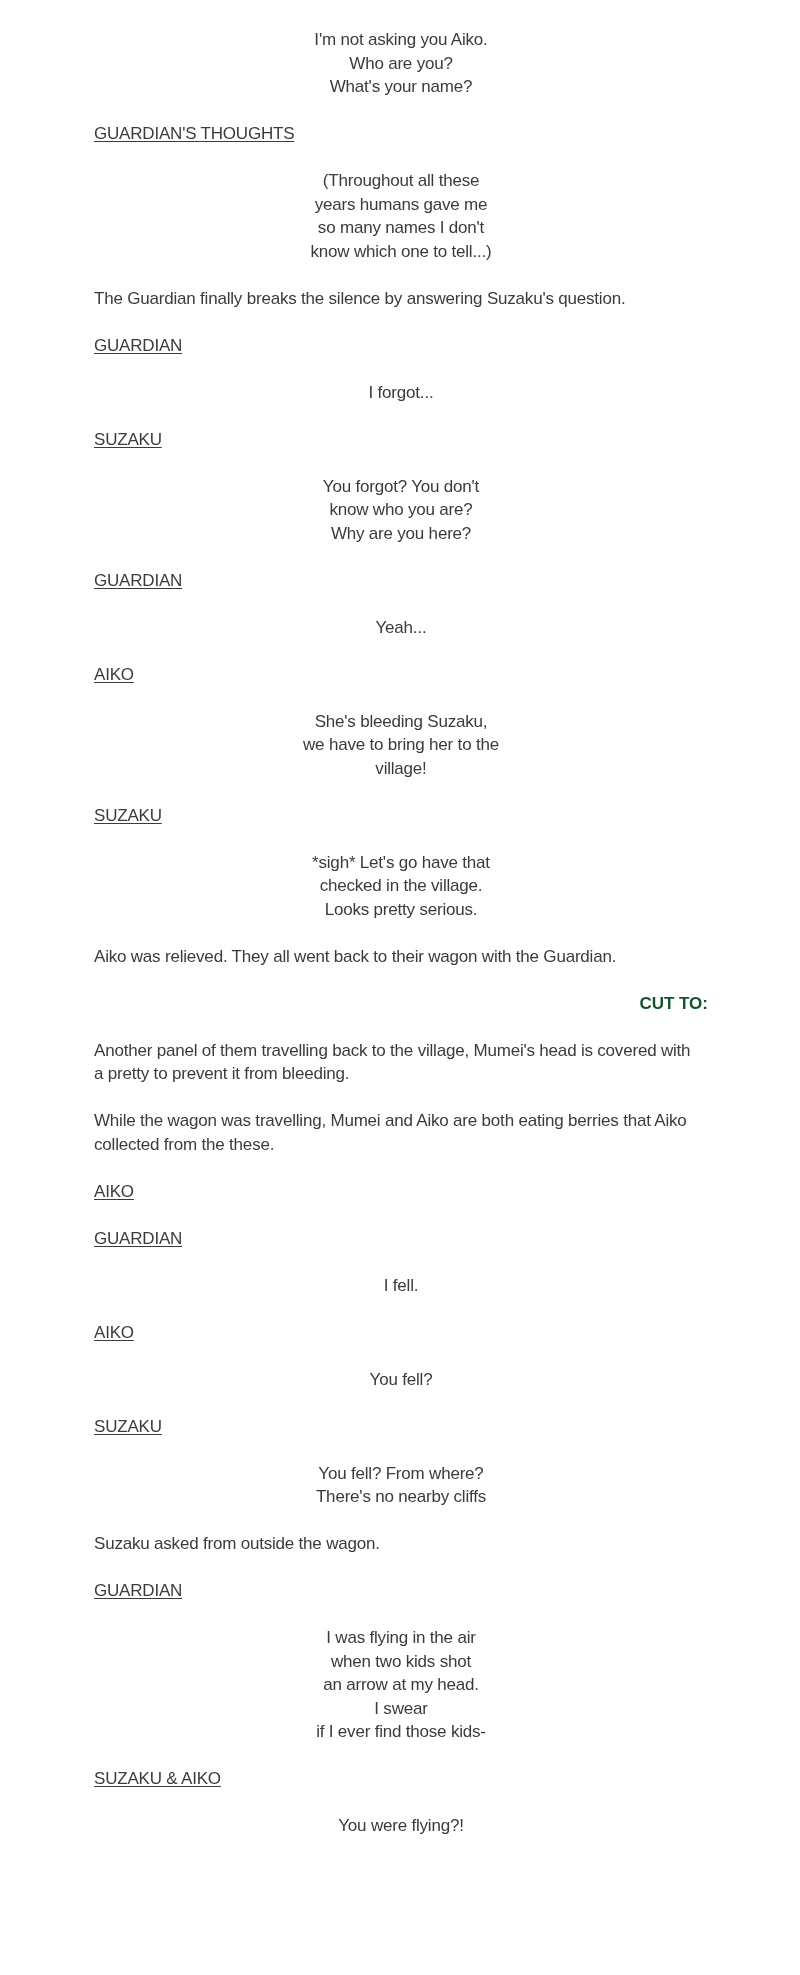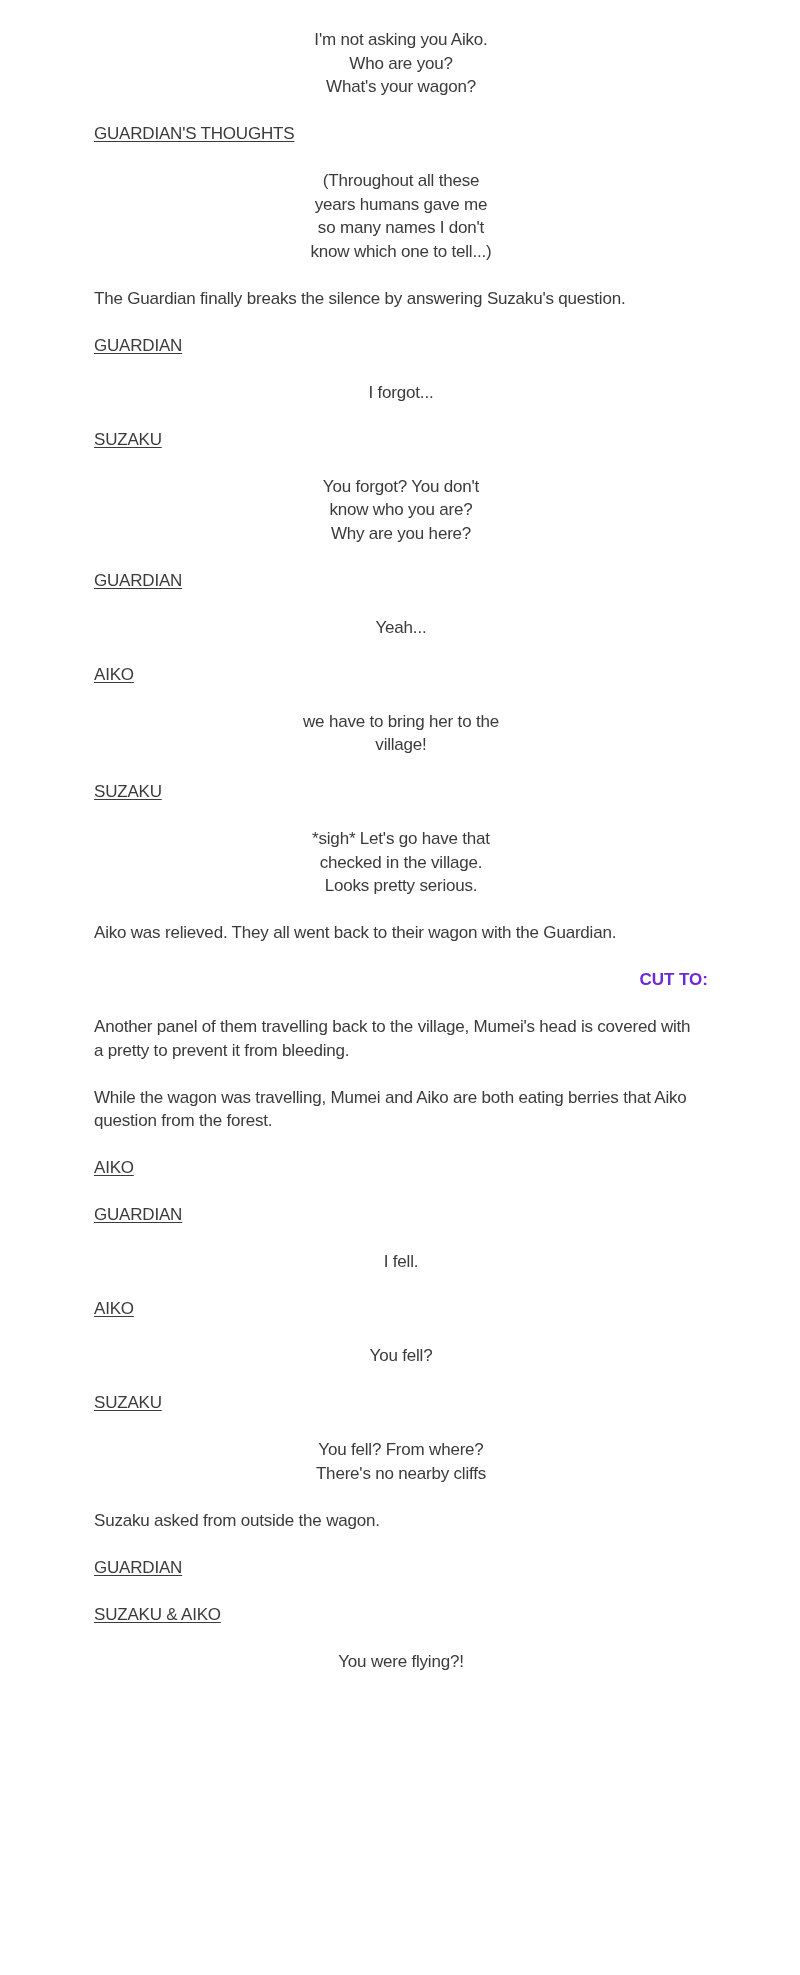--- a/index.html
+++ b/index.html
@@ -36,32 +36,32 @@
     display: inline-block;
     text-decoration: underline;
     text-underline-offset: 2px;
     text-decoration-thickness: 1px;
   }
   .character { display: block; }
   .action { text-align: left; }
   .transition {
     text-align: right;
     font-weight: 700;
-    color: #6d28d9;
+    color: #14532d;
     letter-spacing: 0;
   }
 </style>
 </head>
 <body>
 
 <div class="page">
     <div class="block dialogue">
       <div class="line">I'm not asking you Aiko.</div>
       <div class="line">Who are you?</div>
-      <div class="line">What's your wagon?</div>
+      <div class="line">What's your name?</div>
     </div>
     <div class="block character"><div class="line">GUARDIAN'S THOUGHTS</div></div>
     <div class="block dialogue">
       <div class="line">(Throughout all these</div>
       <div class="line">years humans gave me</div>
       <div class="line">so many names I don't</div>
       <div class="line">know which one to tell...)</div>
     </div>
     <div class="block action">
       <div class="line">The Guardian finally breaks the silence by answering Suzaku's question.</div>
@@ -75,20 +75,21 @@
       <div class="line">You forgot? You don't</div>
       <div class="line">know who you are?</div>
       <div class="line">Why are you here?</div>
     </div>
     <div class="block character"><div class="line">GUARDIAN</div></div>
     <div class="block dialogue">
       <div class="line">Yeah...</div>
     </div>
     <div class="block character"><div class="line">AIKO</div></div>
     <div class="block dialogue">
+      <div class="line">She's bleeding Suzaku,</div>
       <div class="line">we have to bring her to the</div>
       <div class="line">village!</div>
     </div>
     <div class="block character"><div class="line">SUZAKU</div></div>
     <div class="block dialogue">
       <div class="line">*sigh* Let's go have that</div>
       <div class="line">checked in the village.</div>
       <div class="line">Looks pretty serious.</div>
     </div>
     <div class="block action">
@@ -96,37 +97,44 @@
     </div>
     <div class="block transition">
       <div class="line">CUT TO:</div>
     </div>
     <div class="block action">
       <div class="line">Another panel of them travelling back to the village, Mumei's head is covered with</div>
       <div class="line">a pretty to prevent it from bleeding.</div>
     </div>
     <div class="block action">
       <div class="line">While the wagon was travelling, Mumei and Aiko are both eating berries that Aiko</div>
-      <div class="line">question from the forest.</div>
+      <div class="line">collected from the these.</div>
     </div>
     <div class="block character"><div class="line">AIKO</div></div>
     <div class="block character"><div class="line">GUARDIAN</div></div>
     <div class="block dialogue">
       <div class="line">I fell.</div>
     </div>
     <div class="block character"><div class="line">AIKO</div></div>
     <div class="block dialogue">
       <div class="line">You fell?</div>
     </div>
     <div class="block character"><div class="line">SUZAKU</div></div>
     <div class="block dialogue">
       <div class="line">You fell? From where?</div>
       <div class="line">There's no nearby cliffs</div>
     </div>
     <div class="block action">
       <div class="line">Suzaku asked from outside the wagon.</div>
     </div>
     <div class="block character"><div class="line">GUARDIAN</div></div>
+    <div class="block dialogue">
+      <div class="line">I was flying in the air</div>
+      <div class="line">when two kids shot</div>
+      <div class="line">an arrow at my head.</div>
+      <div class="line">I swear</div>
+      <div class="line">if I ever find those kids-</div>
+    </div>
     <div class="block character"><div class="line">SUZAKU &amp; AIKO</div></div>
     <div class="block dialogue">
       <div class="line">You were flying?!</div>
     </div>
   </div>
 
 </body></html>

